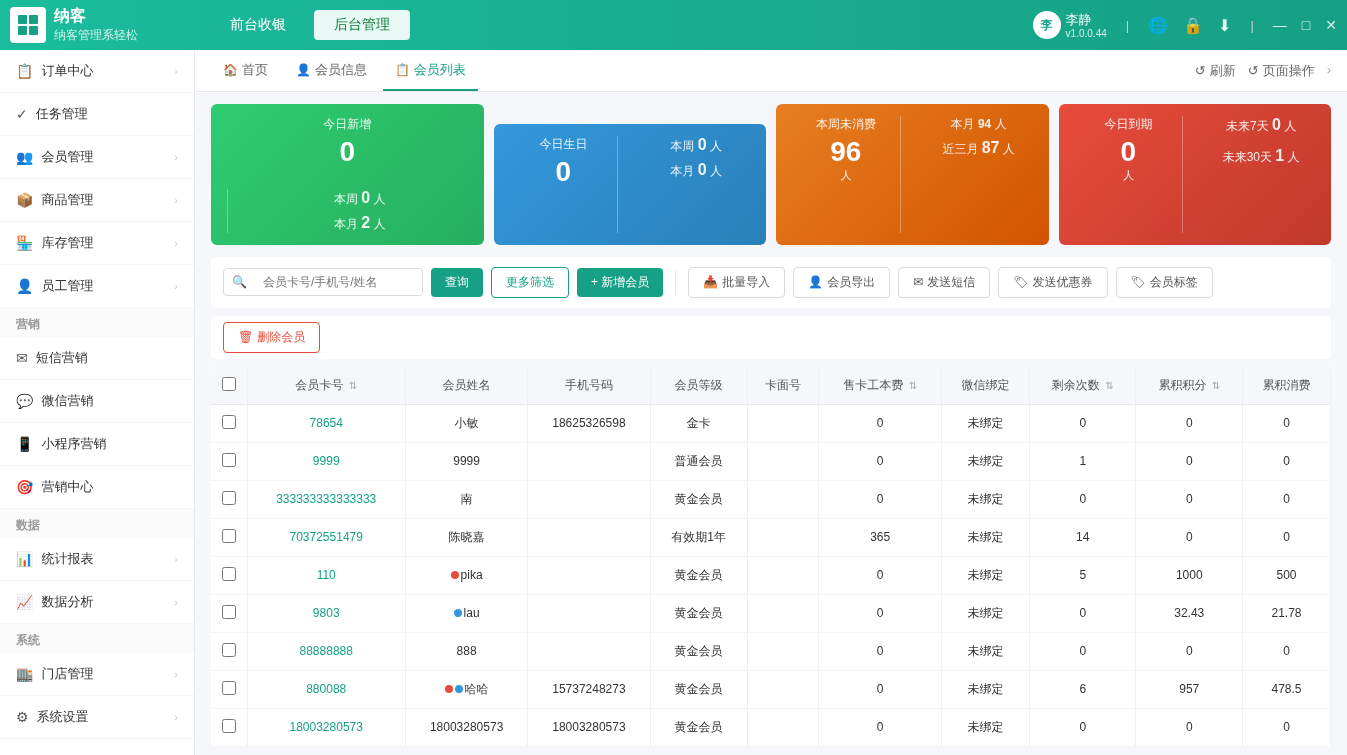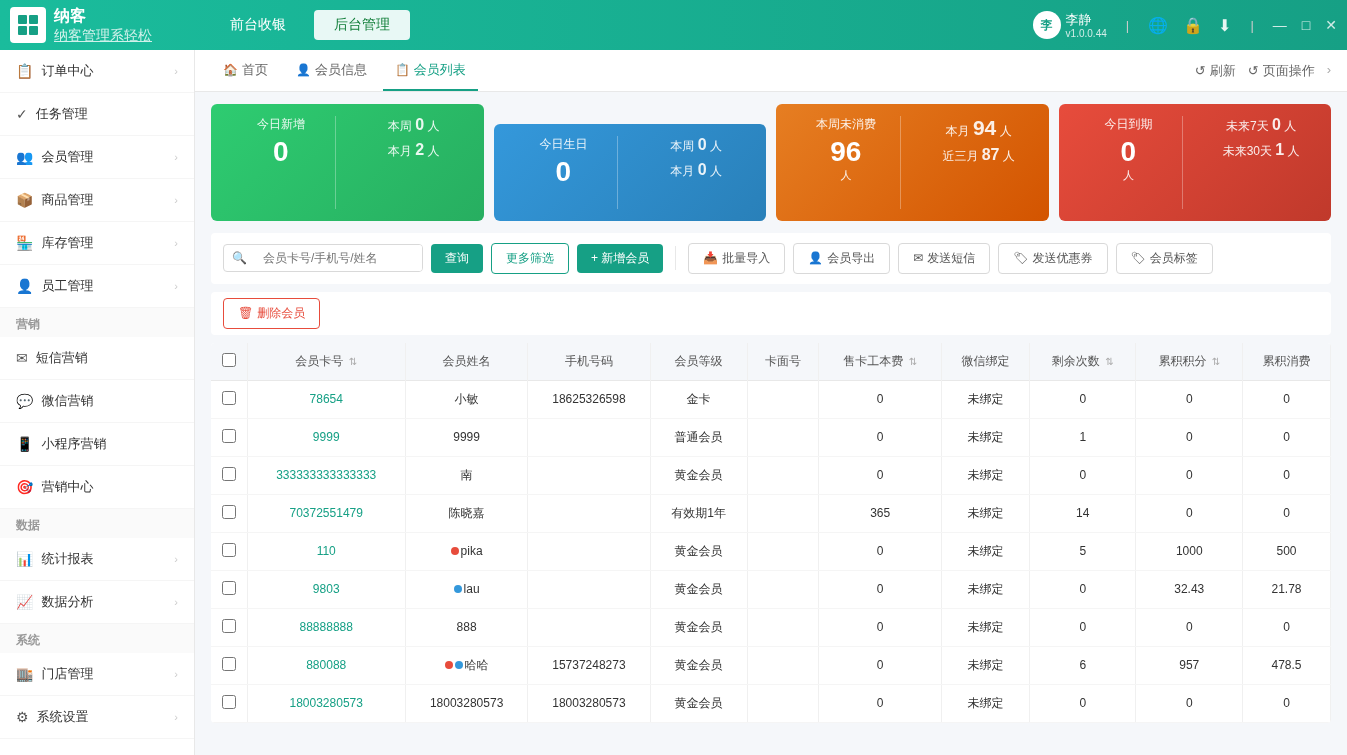--- a/index.html
+++ b/index.html
@@ -192,21 +192,21 @@
       margin-bottom: 12px;
     }
     .stat-card {
       border-radius: 6px;
       color: white;
       padding: 12px 16px;
       display: flex;
       gap: 0;
       flex: 1;
     }
-    .stat-card.green { background: linear-gradient(135deg, #2ecc71, #27ae60); }
+    .stat-card.green { background: linear-gradient(135deg, #2ecc71, #27ae60); flex-direction: column; }
     .stat-card.blue { background: linear-gradient(135deg, #3498db, #2980b9); margin-top: 20px; }
     .stat-card.orange { background: linear-gradient(135deg, #e67e22, #d35400); }
     .stat-card.red { background: linear-gradient(135deg, #e74c3c, #c0392b); }
     .stat-section {
       flex: 1;
       text-align: center;
     }
     .stat-section + .stat-section {
       border-left: 1px solid rgba(255,255,255,0.3);
       padding-left: 24px;
@@ -333,21 +333,21 @@
     <div class="logo-icon">
       <svg width="24" height="24" viewBox="0 0 24 24">
         <rect x="2" y="2" width="9" height="9" fill="#16a085" rx="1"></rect>
         <rect x="13" y="2" width="9" height="9" fill="#16a085" rx="1"></rect>
         <rect x="2" y="13" width="9" height="9" fill="#16a085" rx="1"></rect>
         <rect x="13" y="13" width="9" height="9" fill="#16a085" rx="1"></rect>
       </svg>
     </div>
     <div>
       <div style="font-size:16px;font-weight:bold;">纳客</div>
-      <div style="font-size:14px;opacity:0.8;text-decoration:underline;">纳客管理系轻松</div>
+      <div style="font-size:12px;opacity:0.8;">纳客管理系轻松</div>
     </div>
   </div>
   <div class="header-nav">
     <button class="nav-btn">前台收银</button>
     <button class="nav-btn active">后台管理</button>
   </div>
   <div class="header-right">
     <div class="user-info">
       <div class="user-avatar">李</div>
       <div>
@@ -525,33 +525,33 @@
           </div>
         </div>
 
         <div class="stat-card orange">
           <div class="stat-section">
             <div class="stat-label">本周未消费</div>
             <div class="stat-value">96</div>
             <div class="stat-label" style="font-size:11px;">人</div>
           </div>
           <div class="stat-section">
-            <div style="font-size:12px;opacity:0.9;margin-bottom:6px;">本月 <span style="font-size:21px;font-weight:bold;">94</span> 人</div>
+            <div style="font-size:12px;opacity:0.9;margin-bottom:6px;">本月 <span style="font-size:12px;font-weight:bold;">94</span> 人</div>
             <div style="font-size:12px;opacity:0.9;">近三月 <span style="font-size:16px;font-weight:bold;">87</span> 人</div>
           </div>
         </div>
 
         <div class="stat-card red">
           <div class="stat-section">
             <div class="stat-label">今日到期</div>
             <div class="stat-value">0</div>
             <div class="stat-label" style="font-size:11px;">人</div>
           </div>
           <div class="stat-section">
-            <div style="font-size:12px;opacity:0.9;margin-bottom:6px;">未来7天 <span style="font-size:16px;font-weight:bold;">0</span> 人</div>
+            <div style="font-size:12px;opacity:0.9;margin-bottom:12px;">未来7天 <span style="font-size:16px;font-weight:bold;">0</span> 人</div>
             <div style="font-size:12px;opacity:0.9;">未来30天 <span style="font-size:16px;font-weight:bold;">1</span> 人</div>
           </div>
         </div>
       </div>
 
       <div class="toolbar">
         <div class="search-box">
           <span class="search-icon-wrap">🔍</span>
           <input class="search-input" type="text" placeholder="会员卡号/手机号/姓名" style="">
         </div>

